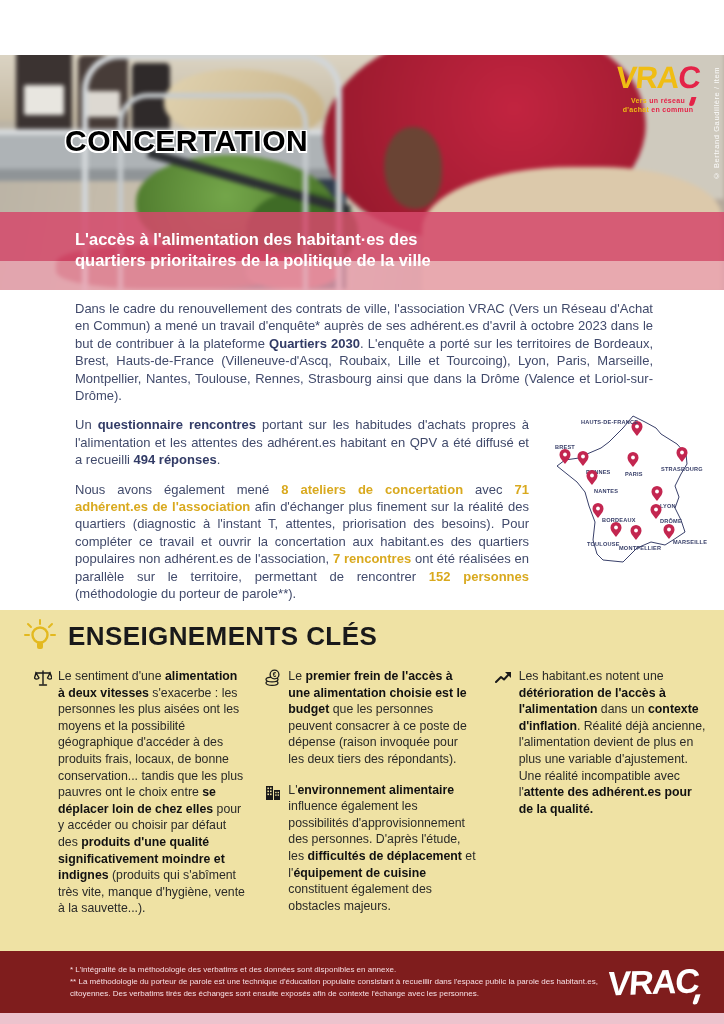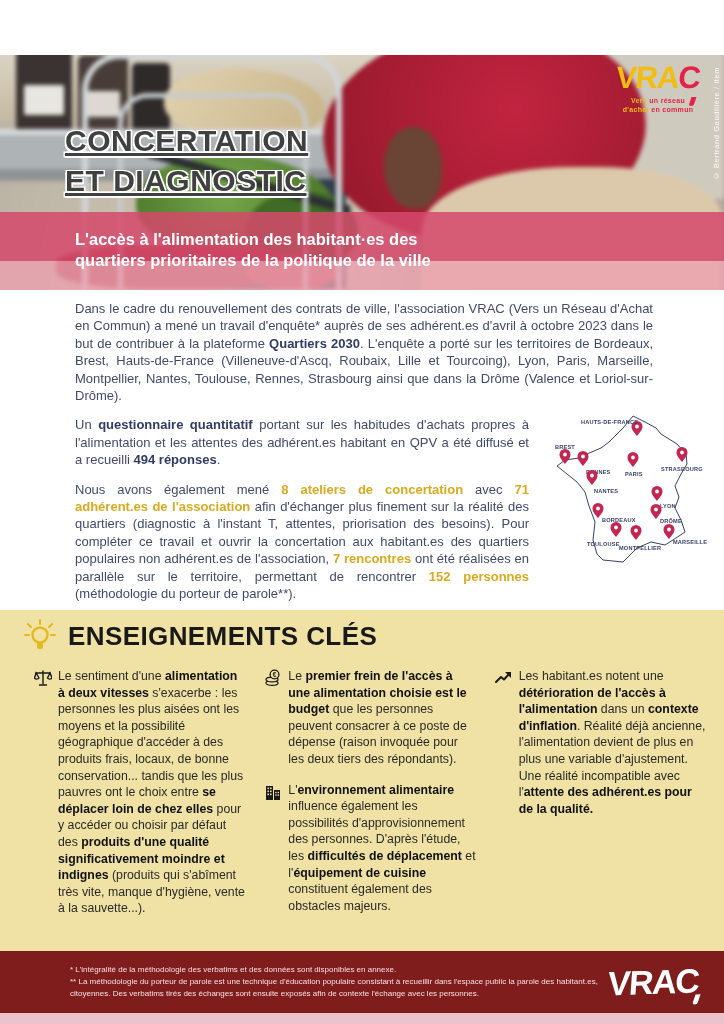--- a/index.html
+++ b/index.html
@@ -34,23 +34,23 @@
   .ph-hijab{left:330px;top:-22px;width:322px;height:214px;background:radial-gradient(circle at 60% 40%,#c22440 0%,#a61d33 55%,#8e1729 100%);border-radius:45% 50% 48% 52%;transform:rotate(-8deg);}
   .ph-face{left:390px;top:78px;width:58px;height:82px;background:#6a4434;border-radius:50% 50% 45% 55%;}
   .ph-garment{left:428px;top:118px;width:300px;height:125px;background:#dcc9ab;border-radius:50% 40% 0 0;}
   .ph-cart{left:88px;top:4px;width:248px;height:240px;border:6px solid #d2d6d9;border-bottom:none;border-radius:38px 38px 0 0;}
   .ph-cart2{left:124px;top:44px;width:180px;height:200px;border:5px solid #c6cbce;border-bottom:none;border-radius:30px 30px 0 0;}
   .ph-strut{left:150px;top:128px;width:210px;height:9px;background:#2c2f33;transform:rotate(16deg);}
 
   
   .band-dark{position:absolute;left:0;top:157px;width:724px;height:49px;background:rgba(213,73,107,0.85);z-index:3;}
   .band-light{position:absolute;left:0;top:206px;width:724px;height:29px;background:rgba(236,160,175,0.78);z-index:3;}
-  .hero-title{position:absolute;left:65px;top:66px;z-index:4;color:#404040;font-weight:800;
+  .hero-title{position:absolute;left:65px;top:66px;z-index:4;color:#000000;font-weight:800;
       font-size:30px;line-height:40px;letter-spacing:0.5px;
-      text-shadow:-1.5px -1.5px 0 #fff,1.5px -1.5px 0 #fff,-1.5px 1.5px 0 #fff,1.5px 1.5px 0 #fff,0 2px 0 #fff;text-decoration:underline;}
+      text-shadow:-1.5px -1.5px 0 #fff,1.5px -1.5px 0 #fff,-1.5px 1.5px 0 #fff,1.5px 1.5px 0 #fff,0 2px 0 #fff;}
   .hero-sub{position:absolute;left:75px;top:174px;z-index:5;color:#ffffff;font-weight:bold;
       font-size:16.5px;line-height:21px;}
   .credit{position:absolute;right:3px;top:12px;z-index:5;writing-mode:vertical-rl;transform:rotate(180deg);
       color:rgba(255,255,255,0.92);font-size:7.5px;letter-spacing:0.6px;}
   .vrac-logo{position:absolute;left:606px;top:8px;z-index:5;width:104px;text-align:center;}
   .vrac-word{font-size:31px;font-weight:900;letter-spacing:-1px;transform:skewX(-5deg);display:inline-block;line-height:30px;}
   .lv{color:#f0bd13;} .lc{color:#e42348;position:relative;}
   .lc-tail{position:absolute;left:84px;top:34px;width:5px;height:9px;background:#e42348;border-radius:0 0 4px 4px;transform:skewX(-18deg);}
   .vrac-tag{font-size:7px;font-weight:bold;line-height:8.5px;letter-spacing:0.3px;margin-top:4px;}
   .tg-y{color:#f0bd13;} .tg-r{color:#e42348;}
@@ -123,21 +123,20 @@
       <div class="ph-garment"></div>
       <div class="ph-cart"></div>
       <div class="ph-cart2"></div>
     </div>
 
     <div class="band-dark"></div>
     <div class="band-light"></div>
 
     <div class="hero-title">
       <div>CONCERTATION</div>
-      <div>ET DIAGNOSTIC</div>
     </div>
 
     <div class="hero-sub">
       <div>L'accès à l'alimentation des habitant·es des</div>
       <div>quartiers prioritaires de la politique de la ville</div>
     </div>
 
     <div class="credit">© Bertrand Gaudillère / item</div>
 
     <div class="vrac-logo">
@@ -145,21 +144,21 @@
       <div class="lc-tail"></div>
       <div class="vrac-tag" style="white-space:pre-line;"><span class="tg-y">Vers </span><span class="tg-r">un réseau</span><span>
 </span><span class="tg-y">d'achat </span><span class="tg-r">en commun</span></div>
     </div>
   </div>
 
   <div class="intro">
     <p class="p1"><span>Dans le cadre du renouvellement des contrats de ville, l'association VRAC (Vers un Réseau d'Achat en Commun) a mené un travail d'enquête* auprès de ses adhérent.es d'avril à octobre 2023 dans le but de contribuer à la plateforme </span><span class="seg-b">Quartiers 2030</span><span>. L'enquête a porté sur les territoires de Bordeaux, Brest, Hauts-de-France (Villeneuve-d'Ascq, Roubaix, Lille et Tourcoing), Lyon, Paris, Marseille, Montpellier, Nantes, Toulouse, Rennes, Strasbourg ainsi que dans la Drôme (Valence et Loriol-sur-Drôme).</span></p>
     <div class="cols">
       <div class="col-text">
-        <p><span>Un </span><span class="seg-b">questionnaire quantitatif</span><span> portant sur les habitudes d'achats propres à l'alimentation et les attentes des adhérent.es habitant en QPV a été diffusé et a recueilli </span><span class="seg-b">494 réponses</span><span>.</span></p>
+        <p><span>Un </span><span class="seg-b">questionnaire rencontres</span><span> portant sur les habitudes d'achats propres à l'alimentation et les attentes des adhérent.es habitant en QPV a été diffusé et a recueilli </span><span class="seg-b">494 réponses</span><span>.</span></p>
         <p><span>Nous avons également mené </span><span class="seg-y">8 ateliers de concertation</span><span> avec </span><span class="seg-y">71 adhérent.es de l'association</span><span> afin d'échanger plus finement sur la réalité des quartiers (diagnostic à l'instant T, attentes, priorisation des besoins). Pour compléter ce travail et ouvrir la concertation aux habitant.es des quartiers populaires non adhérent.es de l'association, </span><span class="seg-y">7 rencontres</span><span> ont été réalisées en parallèle sur le territoire, permettant de rencontrer </span><span class="seg-y">152 personnes</span><span> (méthodologie du porteur de parole**).</span></p>
       </div>
     </div>
   </div>
 
   <svg class="map" viewBox="0 0 171 186">
     <path d="M80,14 L92,20 L103,26 L108,32 L124,42 L133,52 L134,62 L128,72 L122,84 L126,95 L122,106 L128,118 L132,130 L120,138 L112,143 L98,140 L84,146 L76,154 L70,160 L50,158 L44,152 L40,138 L42,120 L36,104 L32,90 L24,80 L14,72 L4,64 L12,58 L26,56 L34,52 L48,46 L56,40 L62,34 L70,26 Z" fill="#ffffff" stroke="#39406a" stroke-width="1" stroke-linejoin="round"></path>
     <g id="map-cities">
         <path d="M 84 34 c -3.5,-4.5 -5.5,-6.5 -5.5,-9.5 a 5.5 5.5 0 1 1 11 0 c 0,3 -2,5 -5.5,9.5 z" fill="#c32650"></path>
         <circle cx="84" cy="24.5" r="1.9" fill="#fff"></circle>

